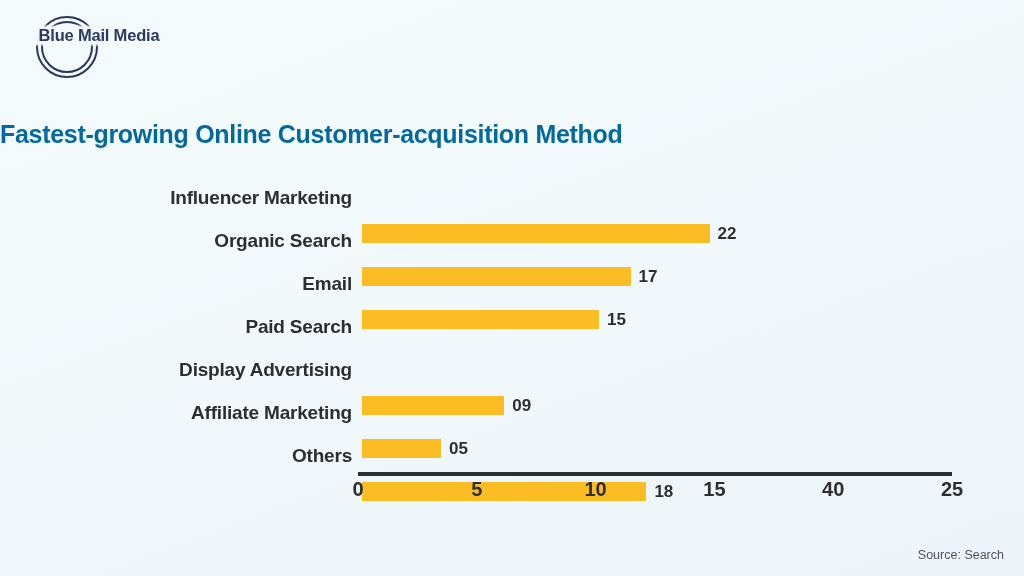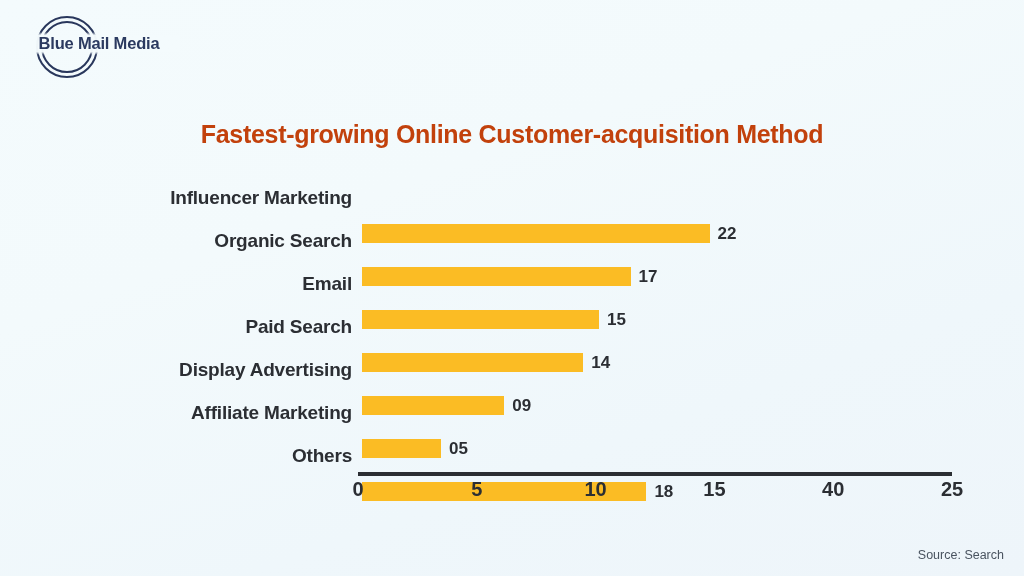--- a/index.html
+++ b/index.html
@@ -40,42 +40,41 @@
   .logo-ring-inner {
     left: 27px;
     top: 9px;
     width: 52px;
     height: 52px;
     border-width: 2px;
   }
   .logo-text {
     position: absolute;
     left: 4px;
-    top: 20px;
+    top: 12px;
     width: 162px;
     font-size: 16.5px;
     font-weight: bold;
     color: #2b3a60;
     letter-spacing: -0.2px;
     white-space: nowrap;
     background: linear-gradient(to bottom, rgba(244,251,253,0) 0%, rgba(244,251,253,0.97) 14%, rgba(244,251,253,0.97) 86%, rgba(244,251,253,0) 100%);
     padding: 2px 0;
     text-align: center;
   }
 
   
   .chart-title {
     position: absolute;
     left: 0;
     top: 120px;
     width: 1024px;
-    text-align: center;
     font-size: 25px;
     font-weight: bold;
-    color: #c2410c;
+    color: #0369a1;
     letter-spacing: -0.3px;
   }
 
   
   .plot {
     position: absolute;
     left: 4px;
     top: 176px;
     width: 1024px;
     height: 300px;
@@ -185,24 +184,20 @@
     </div>
     <div class="row">
       <div class="cat-label">Email</div>
       <div class="bar-wrap">
         <div class="bar" style="width: 237px; background: rgb(251, 188, 36);"></div>
         <div class="bar-value">15</div>
       </div>
     </div>
     <div class="row">
       <div class="cat-label">Paid Search</div>
-      <div class="bar-wrap">
-        <div class="bar" style="width: 221.2px; background: rgb(251, 188, 36);"></div>
-        <div class="bar-value">14</div>
-      </div>
     </div>
     <div class="row">
       <div class="cat-label">Display Advertising</div>
       <div class="bar-wrap">
         <div class="bar" style="width: 142.2px; background: rgb(251, 188, 36);"></div>
         <div class="bar-value">09</div>
       </div>
     </div>
     <div class="row">
       <div class="cat-label">Affiliate Marketing</div>

